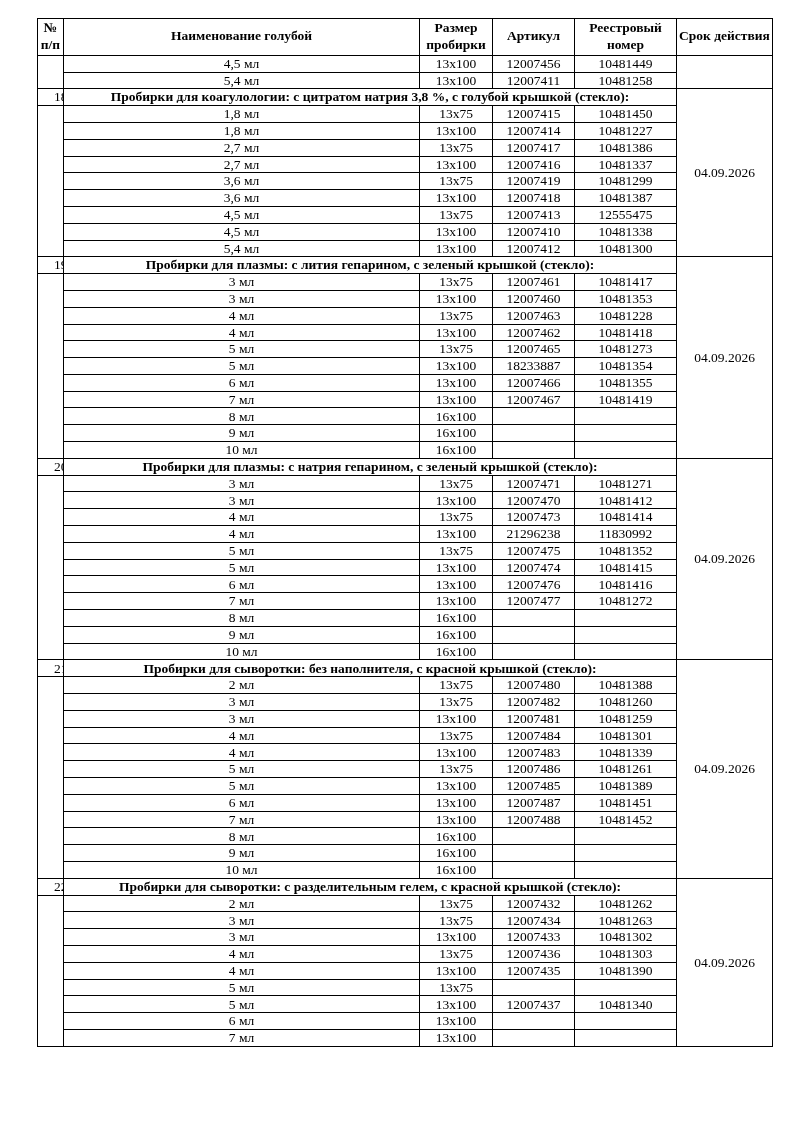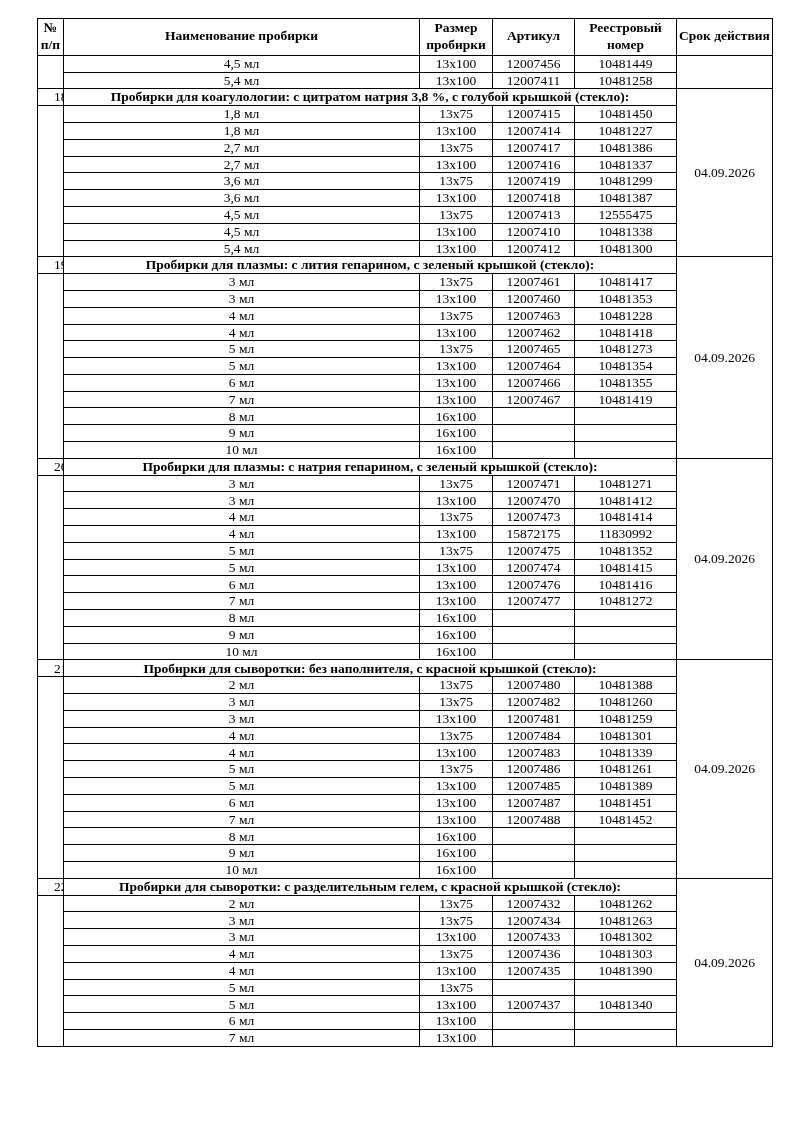--- a/index.html
+++ b/index.html
@@ -66,21 +66,21 @@
       <col style="width:26px">
       <col style="width:356px">
       <col style="width:73px">
       <col style="width:82px">
       <col style="width:102px">
       <col style="width:96px">
     </colgroup>
     <thead>
       <tr>
         <th>№ п/п</th>
-        <th>Наименование пробирки</th>
+        <th>Наименование голубой</th>
         <th>Размер пробирки</th>
         <th>Артикул</th>
         <th>Реестровый номер</th>
         <th>Срок действия</th>
       </tr>
     </thead>
     <tbody>
         <tr>
           <td class="num-cell" rowspan="2"></td>
           <td class="name-cell">4,5 мл</td>
@@ -187,21 +187,21 @@
         </tr>
         <tr>
           <td class="name-cell">5 мл</td>
           <td class="center-cell">13x75</td>
           <td class="center-cell">12007465</td>
           <td class="center-cell">10481273</td>
         </tr>
         <tr>
           <td class="name-cell">5 мл</td>
           <td class="center-cell">13x100</td>
-          <td class="center-cell">12007464</td>
+          <td class="center-cell">18233887</td>
           <td class="center-cell">10481354</td>
         </tr>
         <tr>
           <td class="name-cell">6 мл</td>
           <td class="center-cell">13x100</td>
           <td class="center-cell">12007466</td>
           <td class="center-cell">10481355</td>
         </tr>
         <tr>
           <td class="name-cell">7 мл</td>
@@ -247,21 +247,21 @@
         </tr>
         <tr>
           <td class="name-cell">4 мл</td>
           <td class="center-cell">13x75</td>
           <td class="center-cell">12007473</td>
           <td class="center-cell">10481414</td>
         </tr>
         <tr>
           <td class="name-cell">4 мл</td>
           <td class="center-cell">13x100</td>
-          <td class="center-cell">15872175</td>
+          <td class="center-cell">21296238</td>
           <td class="center-cell">11830992</td>
         </tr>
         <tr>
           <td class="name-cell">5 мл</td>
           <td class="center-cell">13x75</td>
           <td class="center-cell">12007475</td>
           <td class="center-cell">10481352</td>
         </tr>
         <tr>
           <td class="name-cell">5 мл</td>

